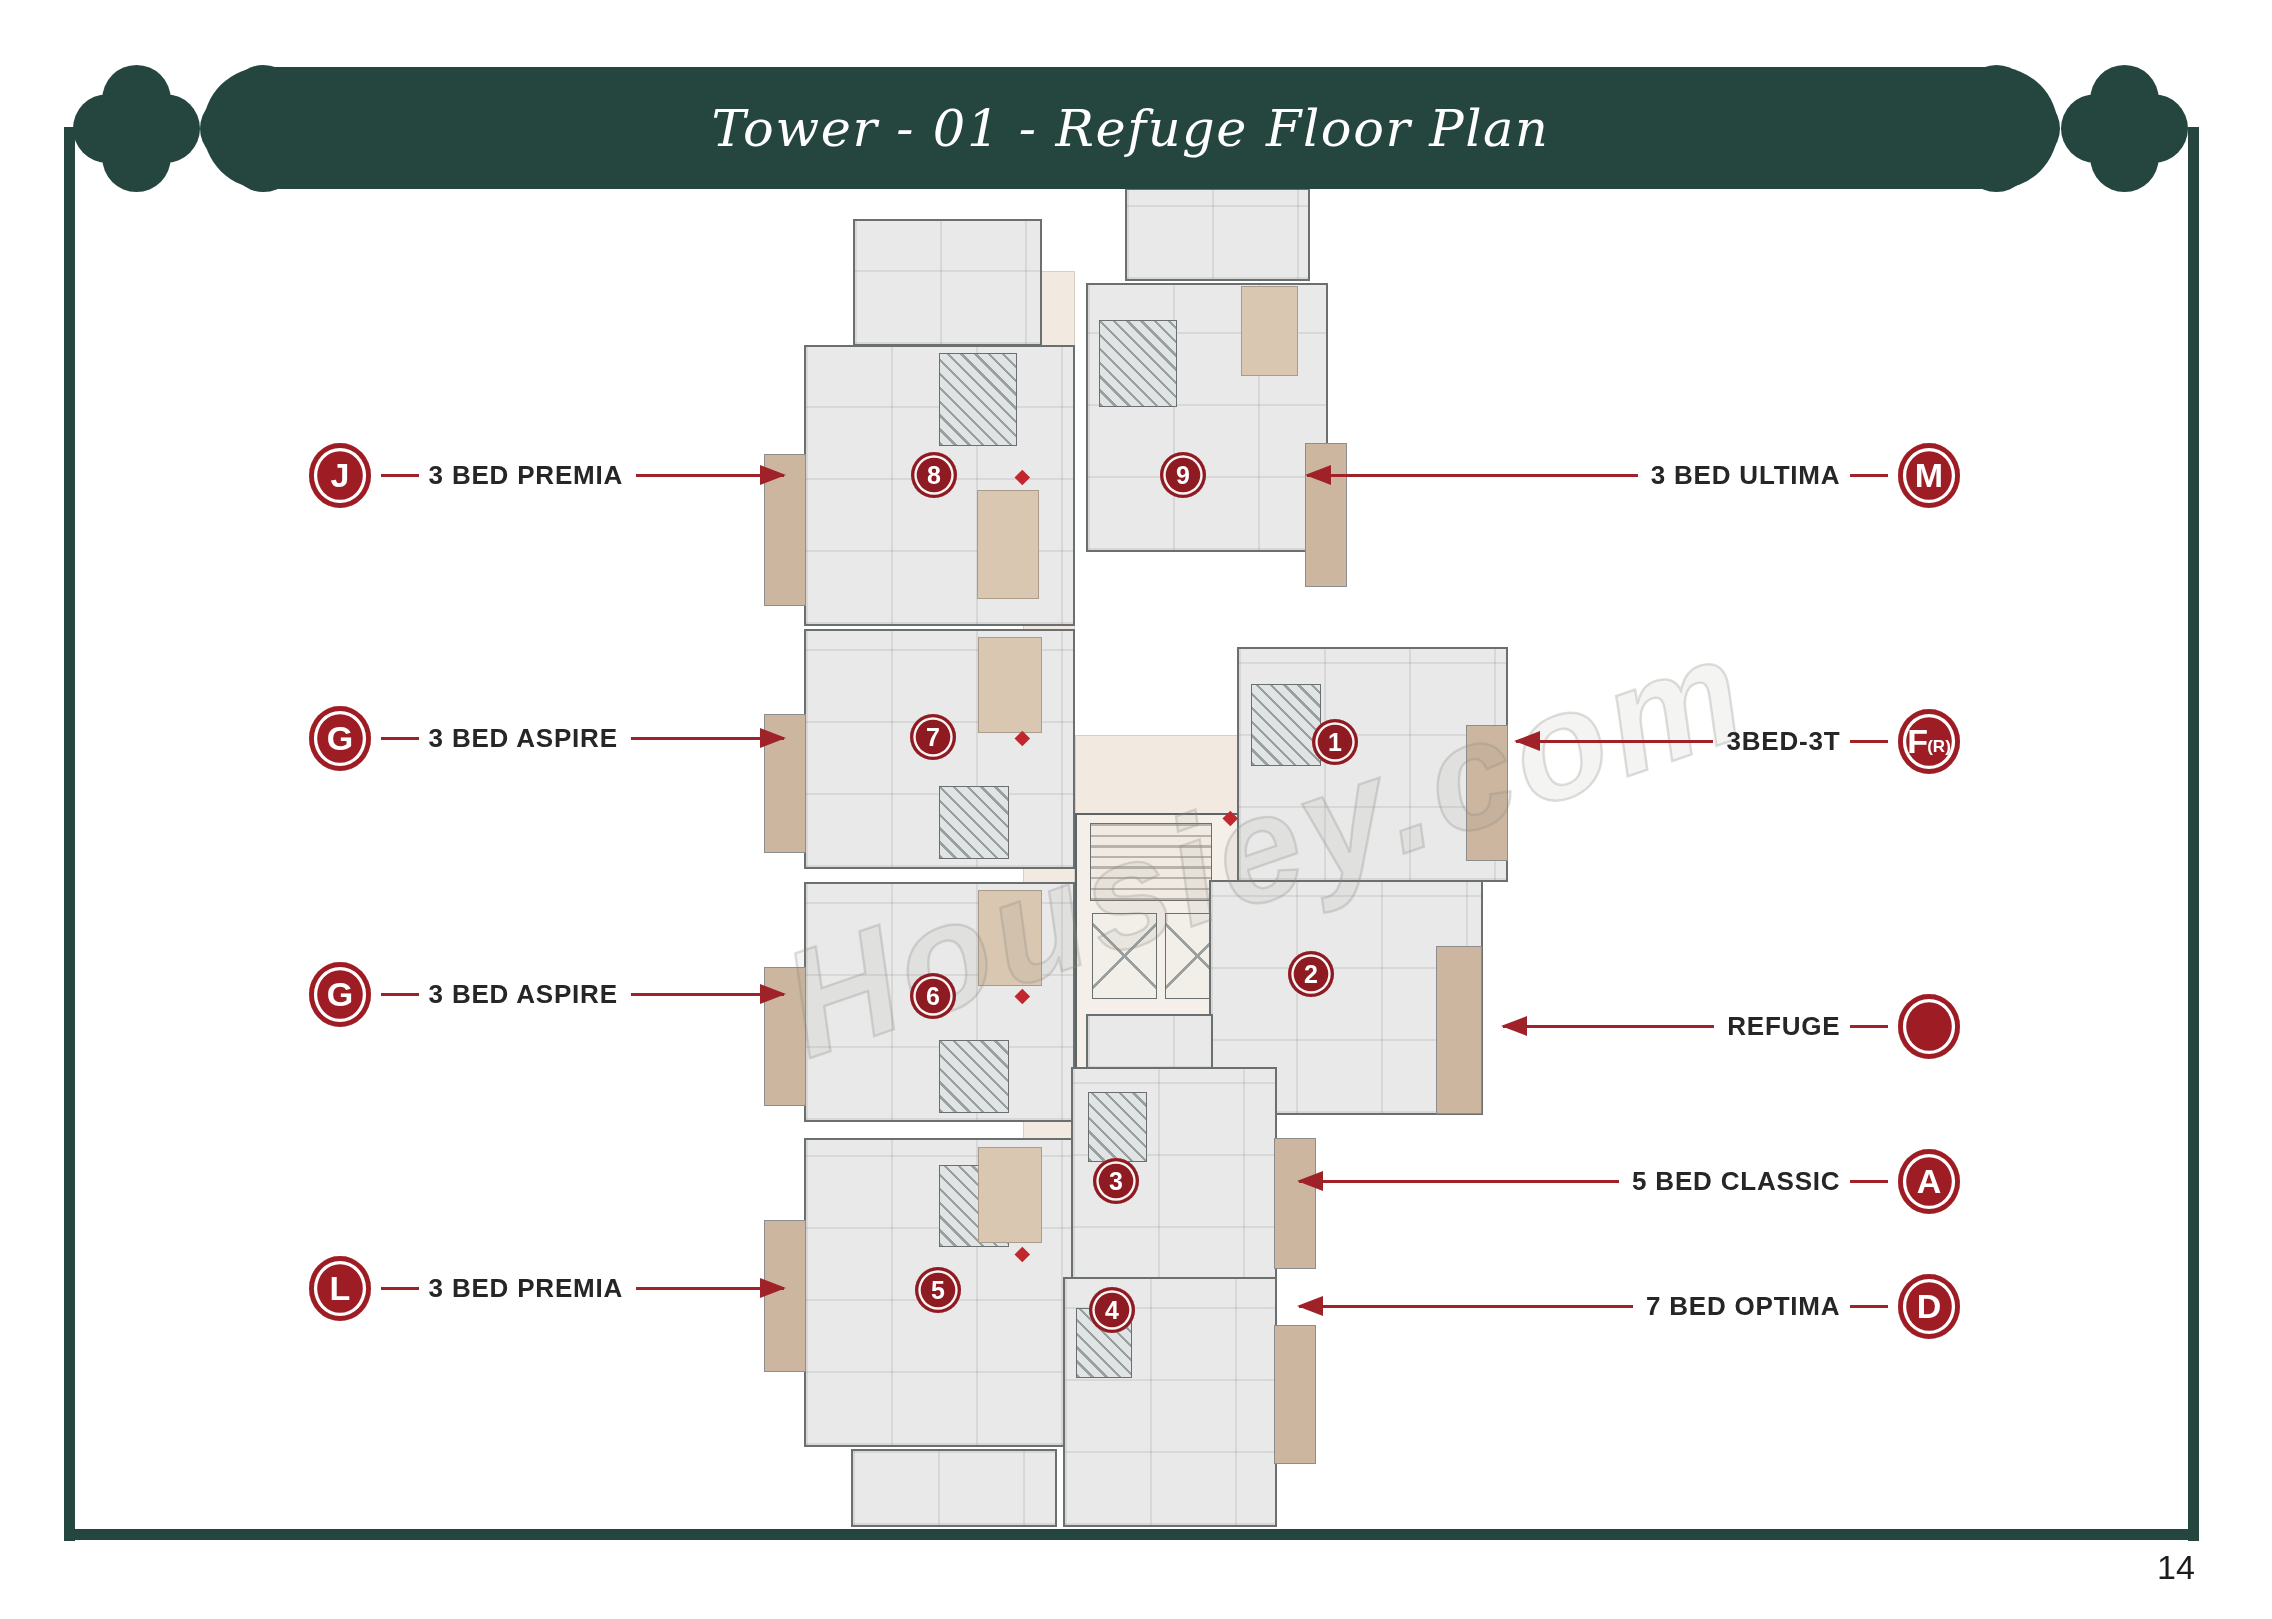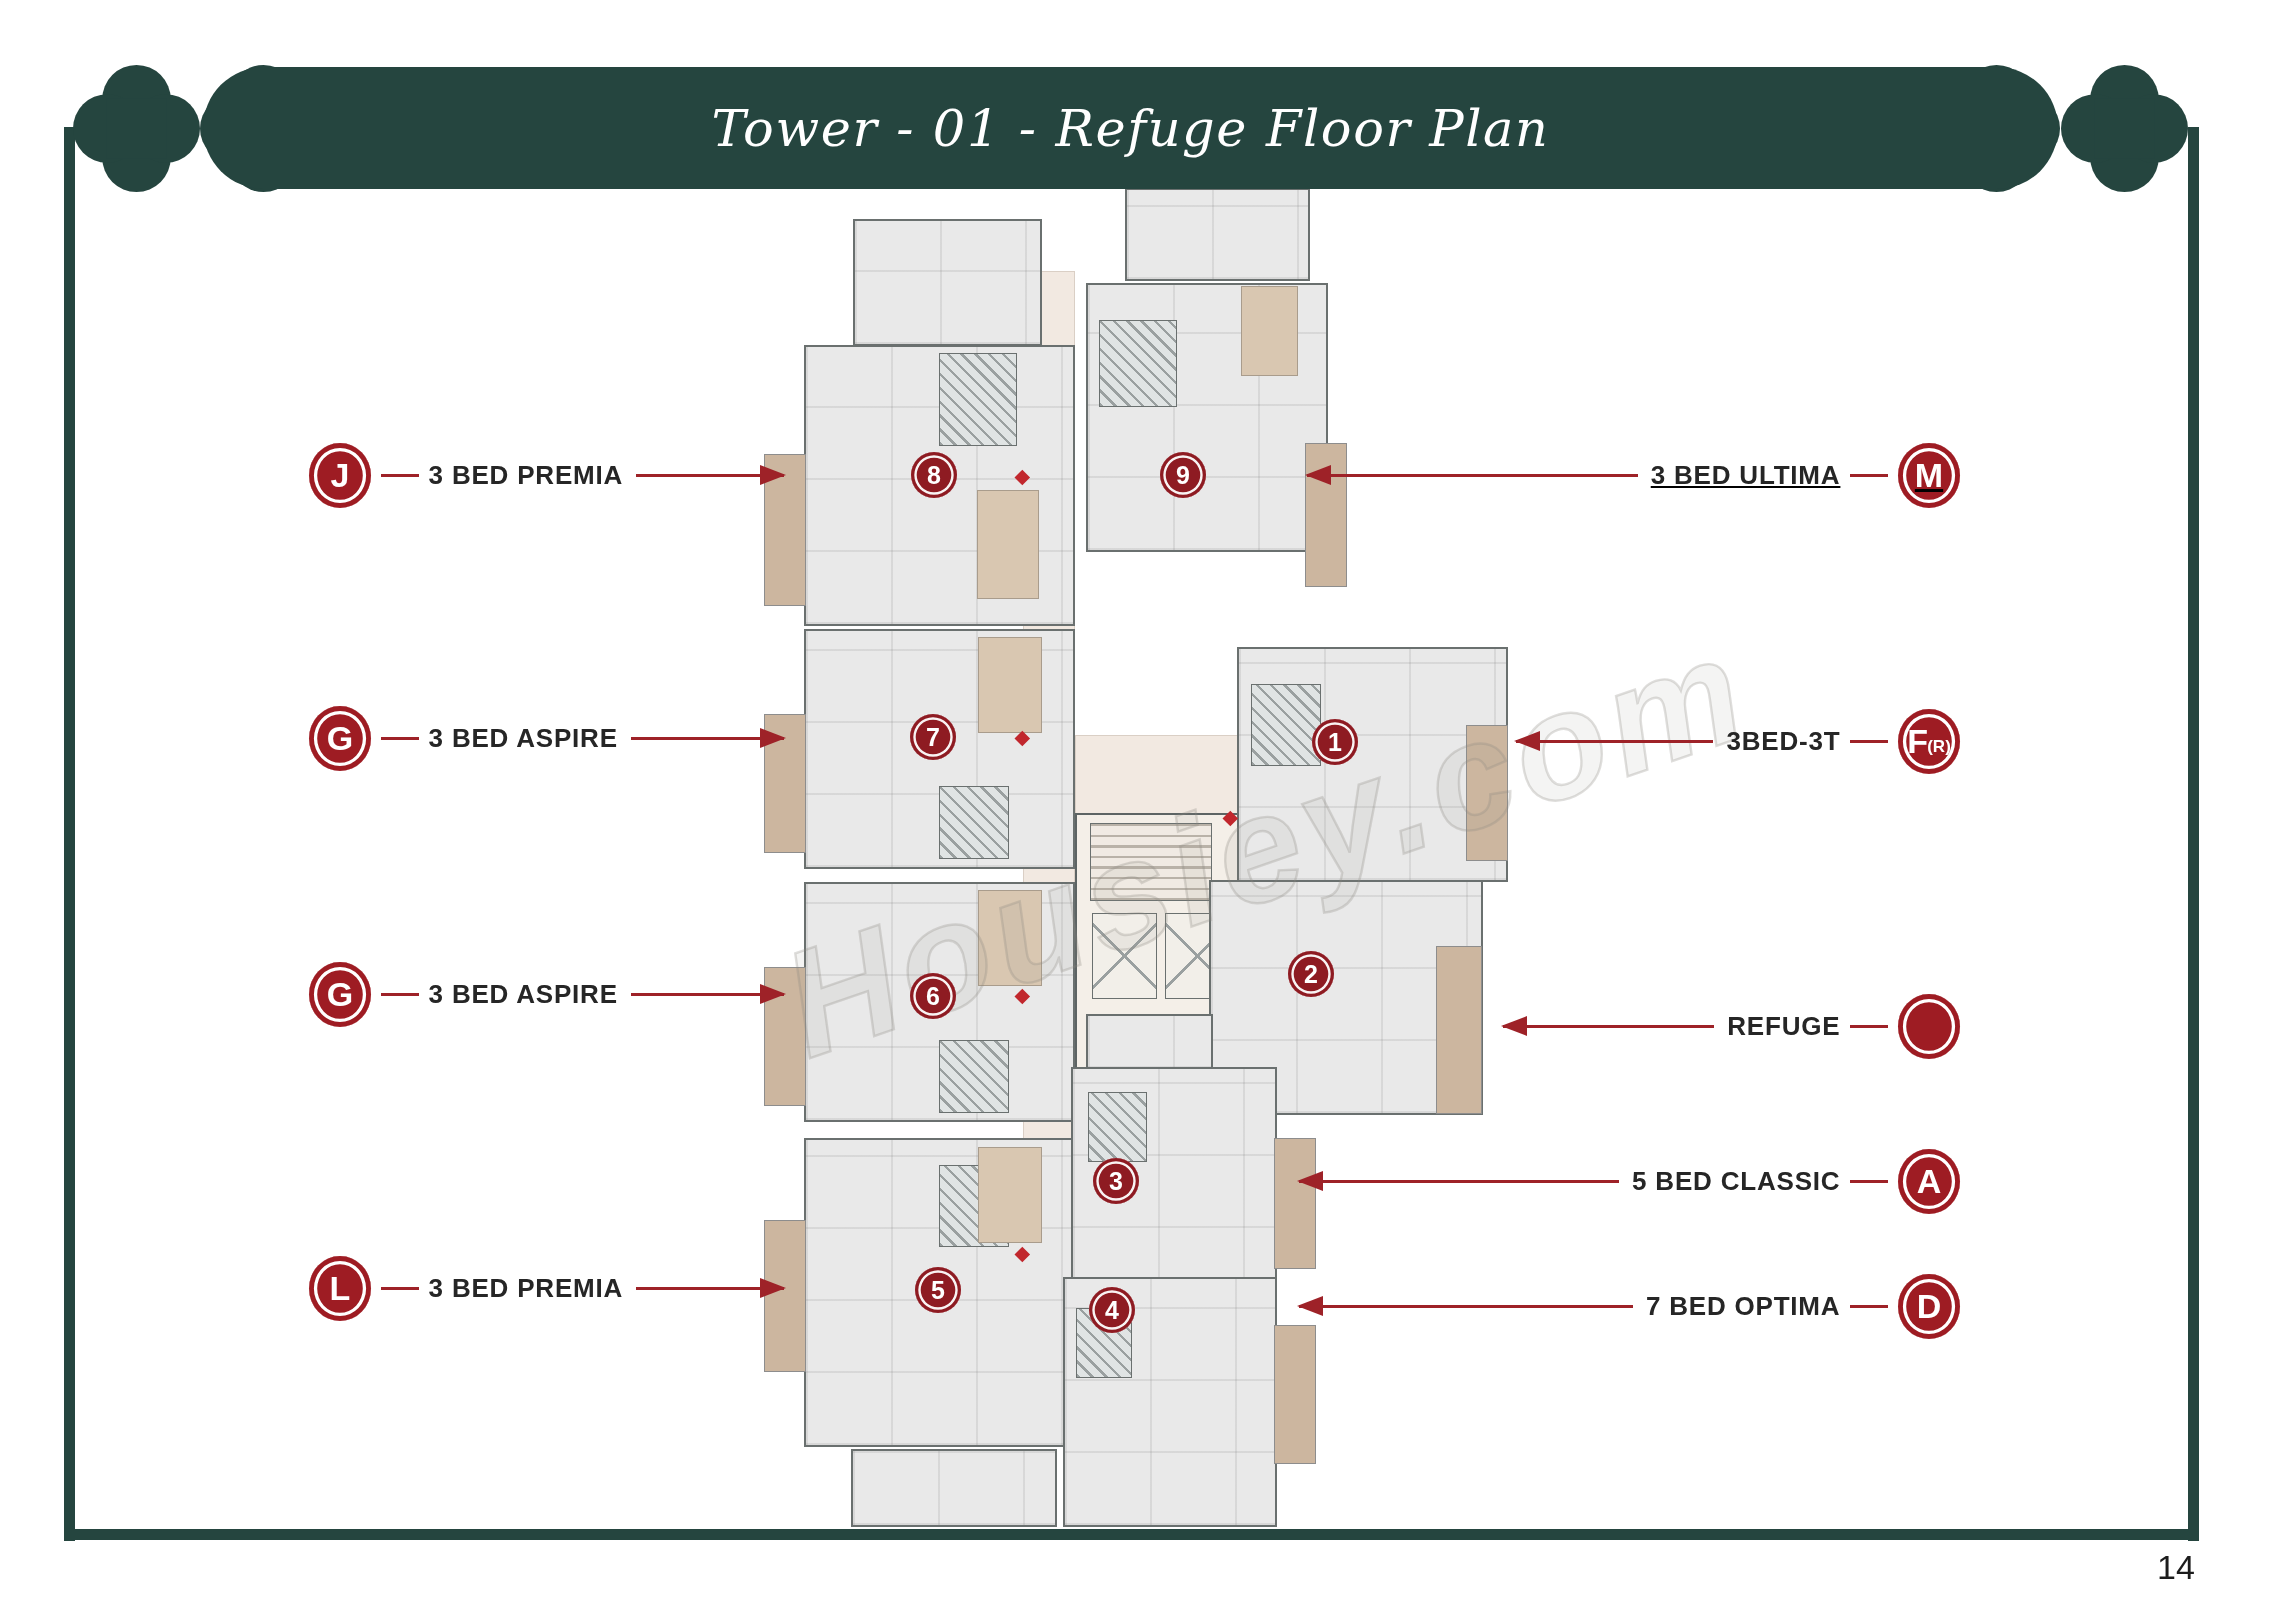--- a/index.html
+++ b/index.html
@@ -235,21 +235,21 @@
 </div>
 <div class="lrow" style="left:309px;top:1256px;width:488px;">
   <div class="badge">
       <span>L</span>
     </div>
   <div class="dash"></div>
   <div class="lab">3 BED PREMIA</div>
   <div class="arrow r"></div>
 </div>
 
-<div class="lrow" style="left:1294px;top:443px;width:666px;text-decoration:underline;">
+<div class="lrow" style="left:1294px;top:443px;width:666px;">
   <div class="arrow l"></div>
   <div class="lab">3 BED ULTIMA</div>
   <div class="dash"></div>
   <div class="badge">
       <span>M</span>
     </div>
 </div>
 <div class="lrow" style="left:1503px;top:709px;width:457px;">
   <div class="arrow l"></div>
   <div class="lab">3BED-3T</div>

